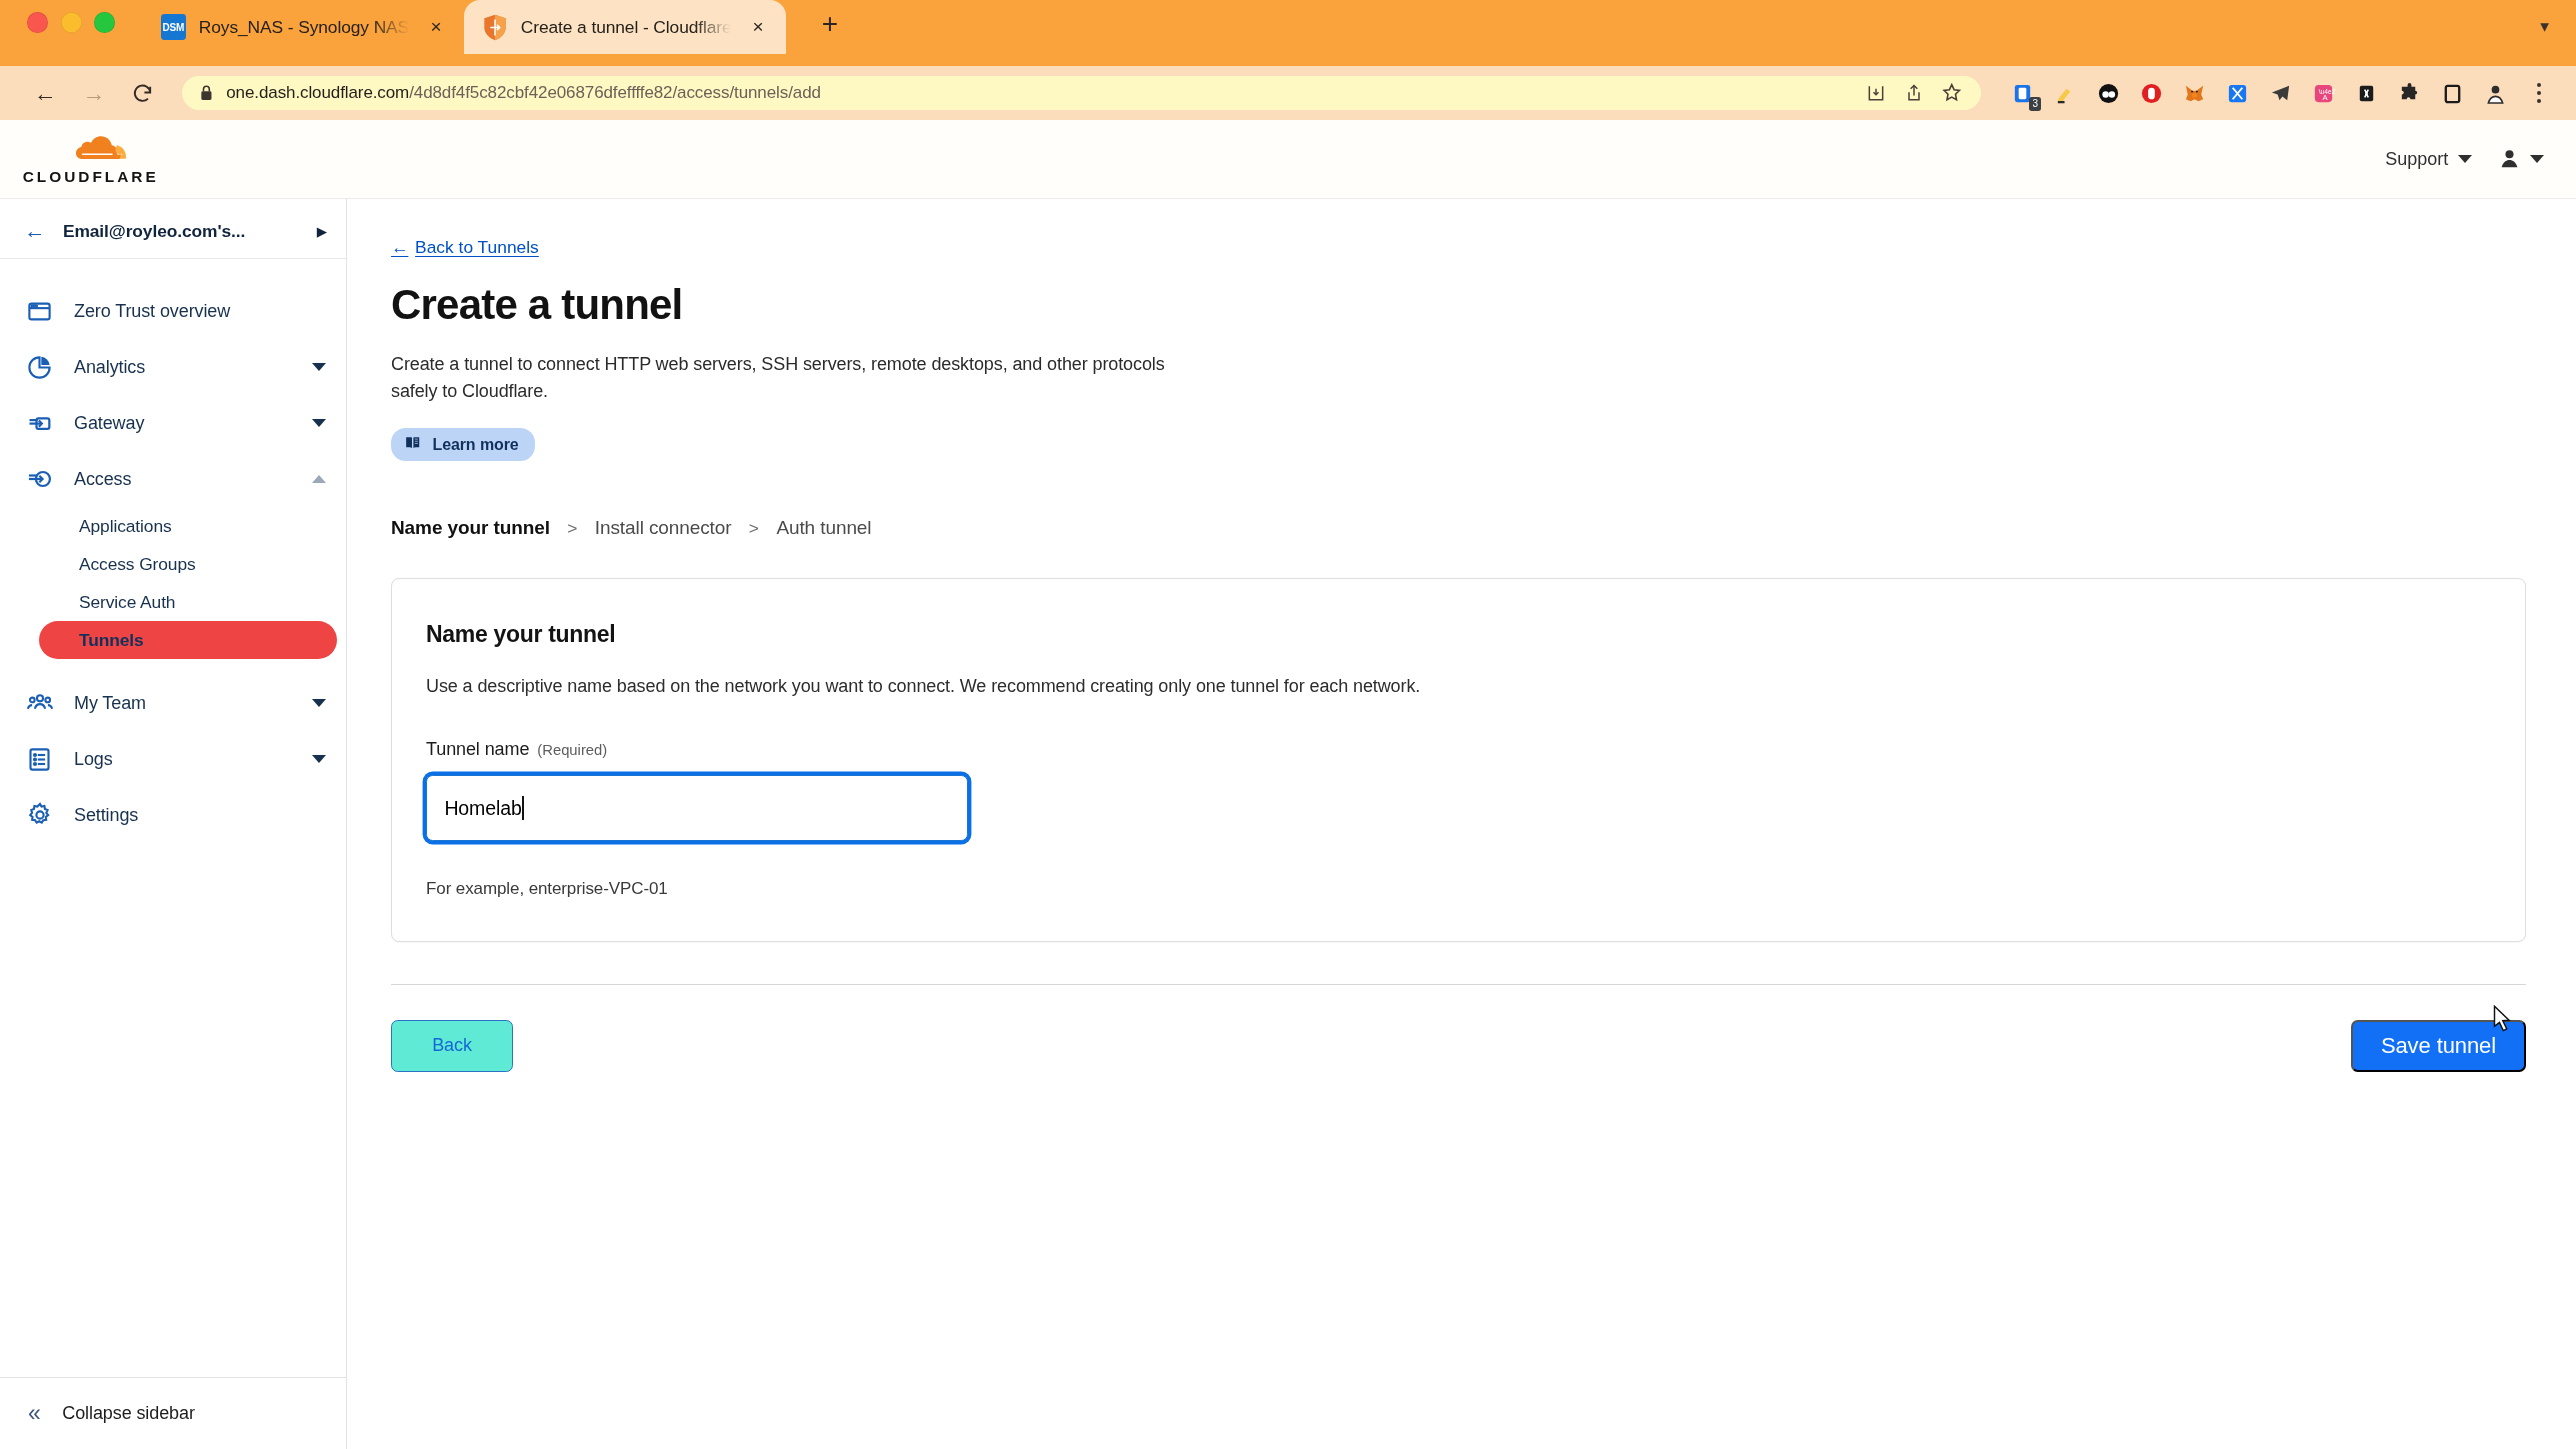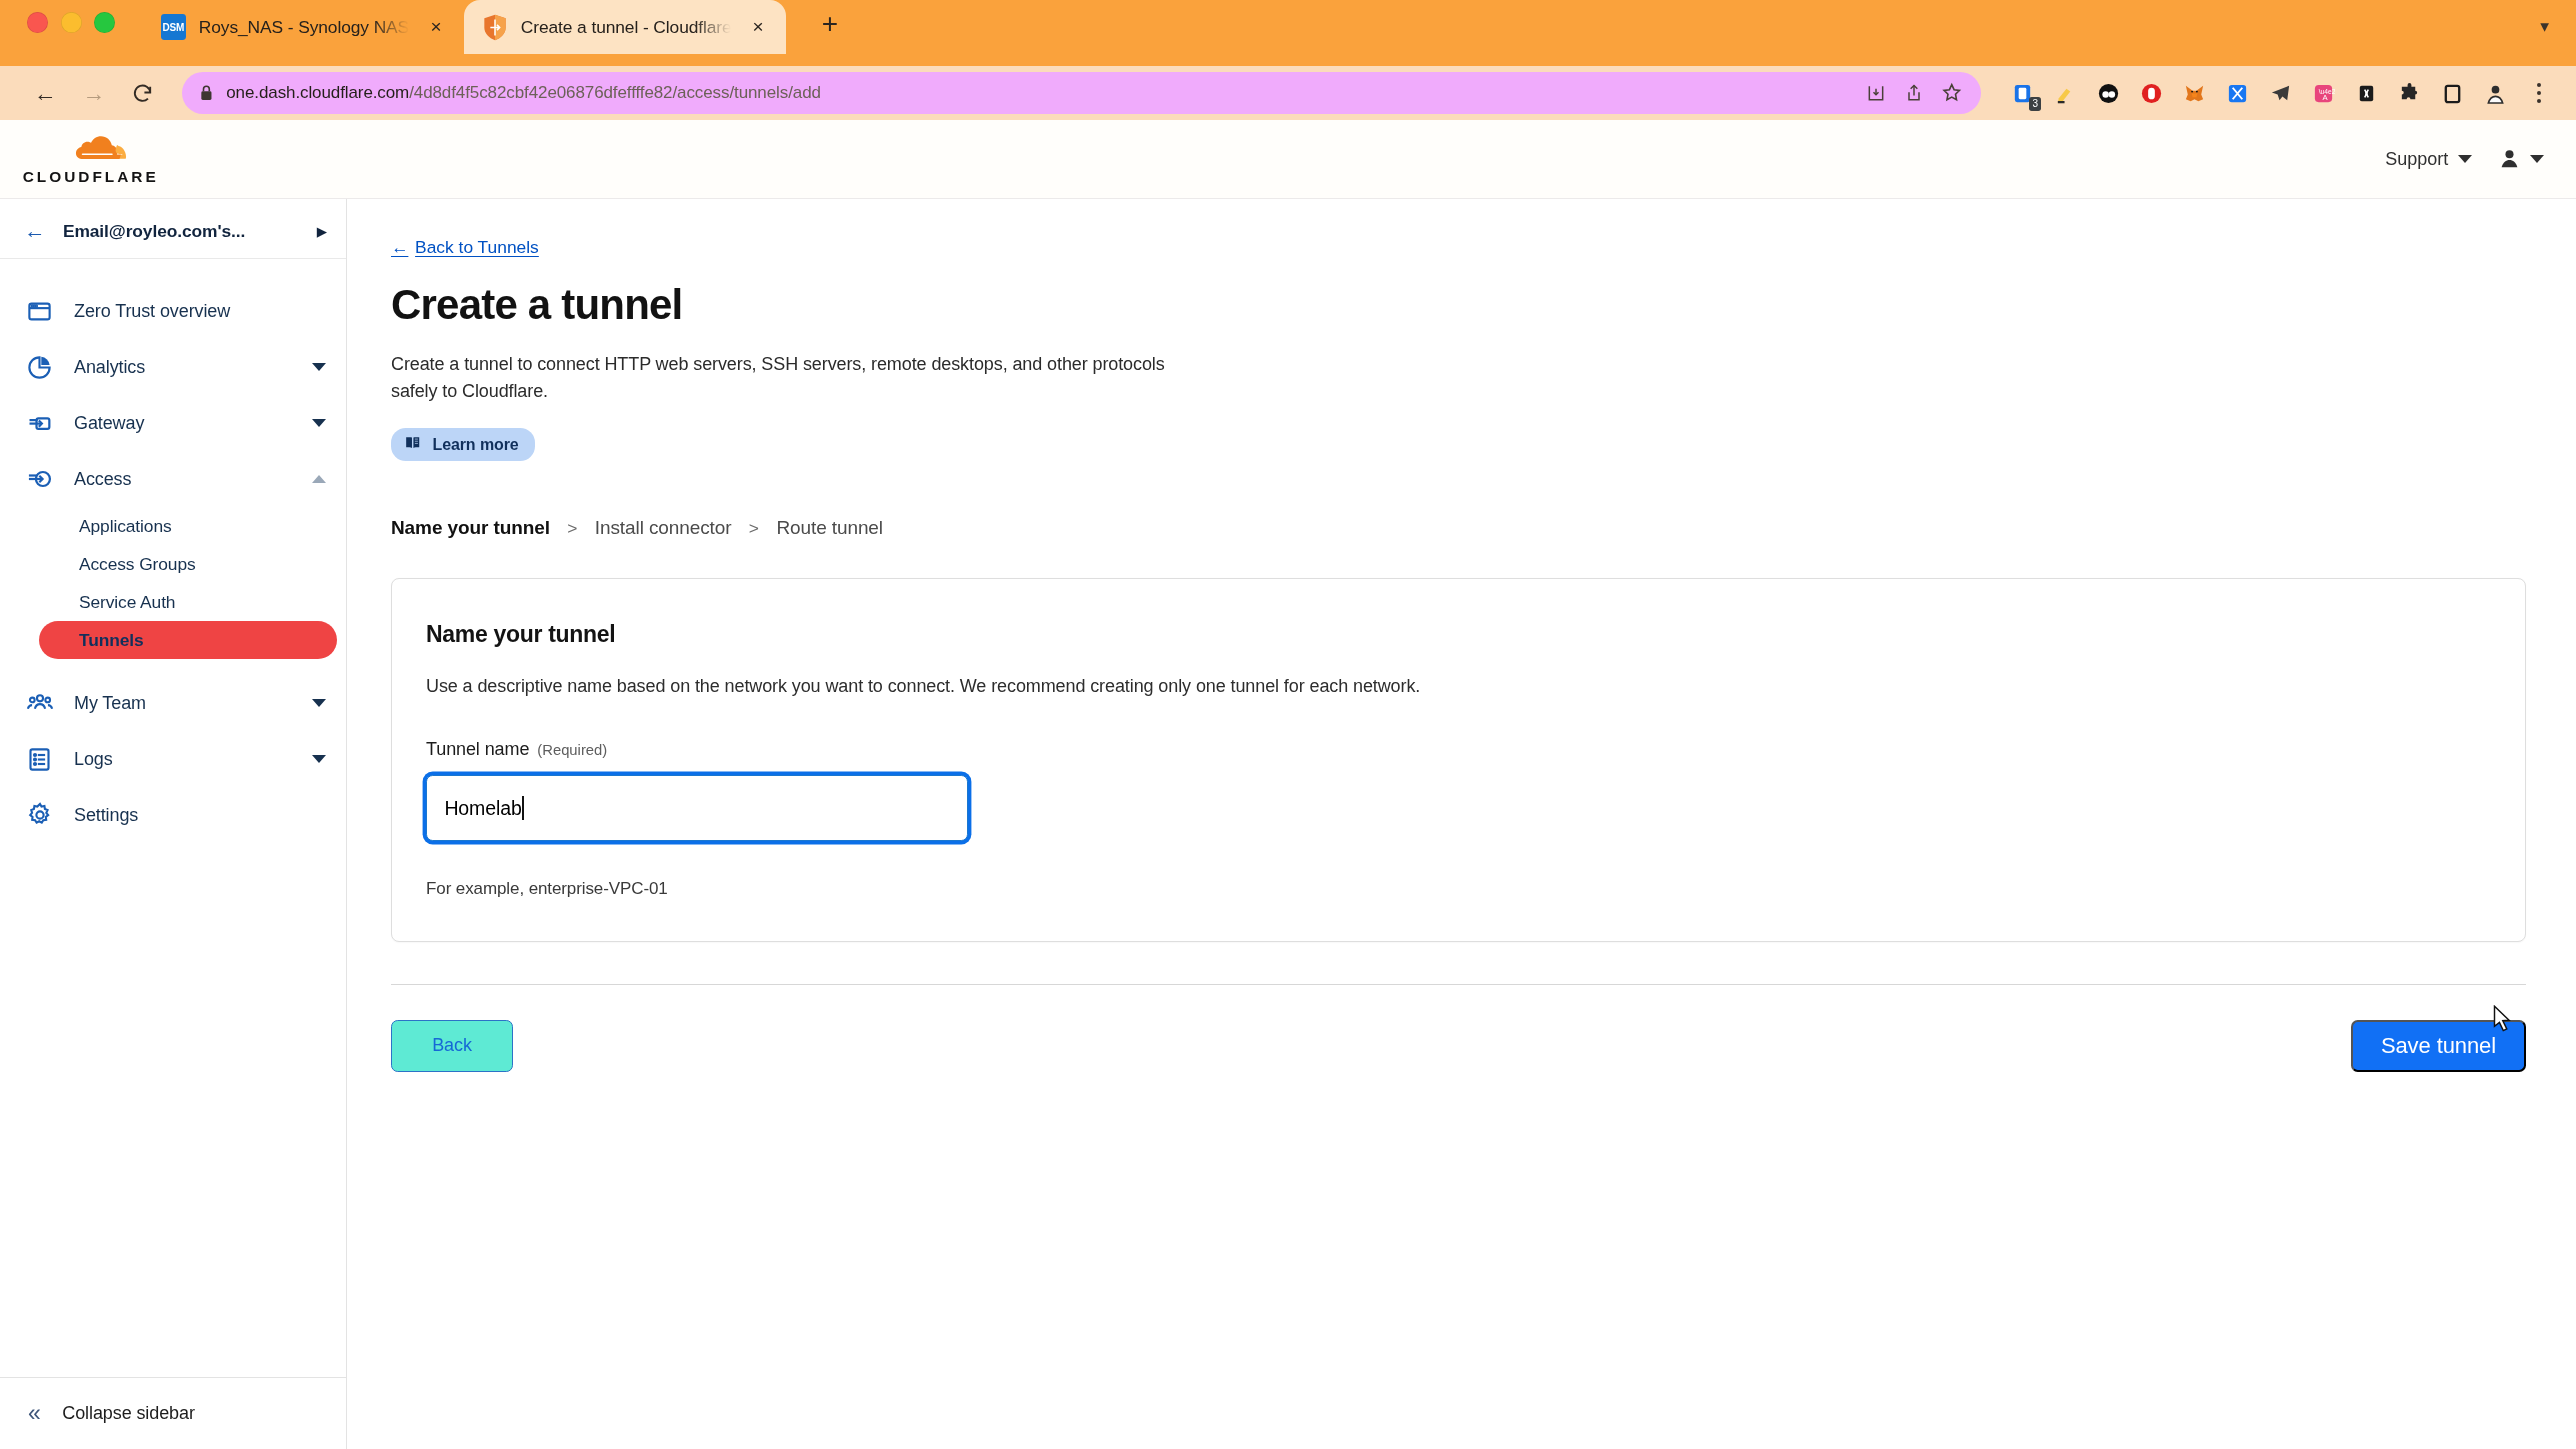--- a/index.html
+++ b/index.html
@@ -72,21 +72,21 @@
   .toolbar {
     height: 54px; background: #fbdcbb; display: flex; align-items: center;
     padding: 0 24px; gap: 6.7px; flex: none;
   }
   .nav-btn {
     width: 42px; height: 42px; display: flex; align-items: center; justify-content: center;
     color: #332b24; font-size: 23px; border-radius: 50%;
   }
   .nav-btn.disabled { color: #b59b7e; }
   .omnibox {
-    flex: 1; height: 42px; background: #f0abfc; border-radius: 21px;
+    flex: 1; height: 34px; background: #fef9c3; border-radius: 21px;
     display: flex; align-items: center; padding: 0 17.4px; gap: 12px; margin: 0 12px;
     position: relative;
   }
   .lock-icon { width: 14.8px; height: 17.4px; flex: none; }
   .url-text {
     font-size: 17px; color: #241f1a; white-space: nowrap; overflow: hidden;
     letter-spacing: -0.1px;
   }
   .url-text .host { color: #241f1a; }
   .url-text .path { color: #6c6158; }
@@ -556,21 +556,21 @@
             </svg>
           </span>
           <span>Learn more</span>
         </div>
 
         <div class="steps">
           <span class="step current">Name your tunnel</span>
           <span class="step-sep">&gt;</span>
           <span class="step">Install connector</span>
           <span class="step-sep">&gt;</span>
-          <span class="step">Route tunnel</span>
+          <span class="step">Auth tunnel</span>
         </div>
 
         <div class="card">
           <div class="card-title">Name your tunnel</div>
           <div class="card-desc">Use a descriptive name based on the network you want to connect. We recommend creating only one tunnel for each network.</div>
 
           <div class="field-label-row">
             <span class="field-label">Tunnel name</span>
             <span class="field-required">(Required)</span>
           </div>

